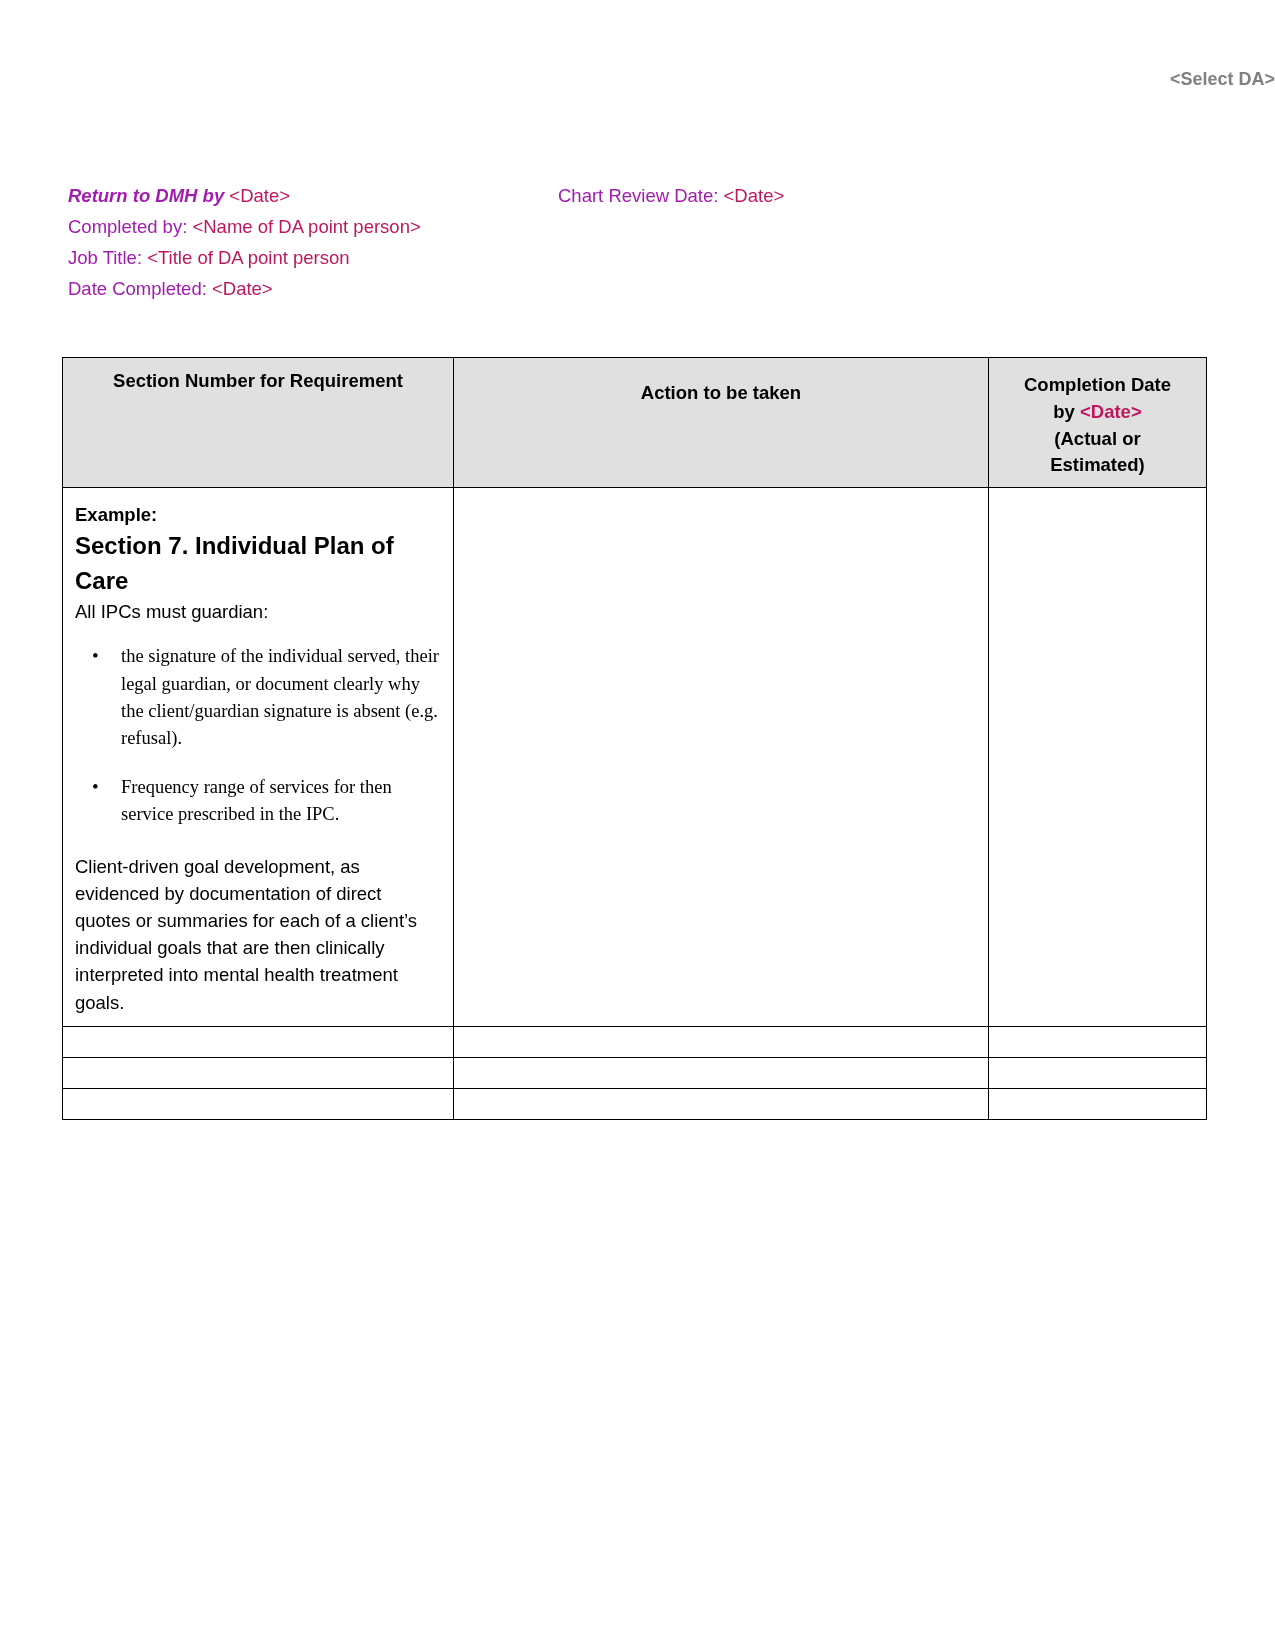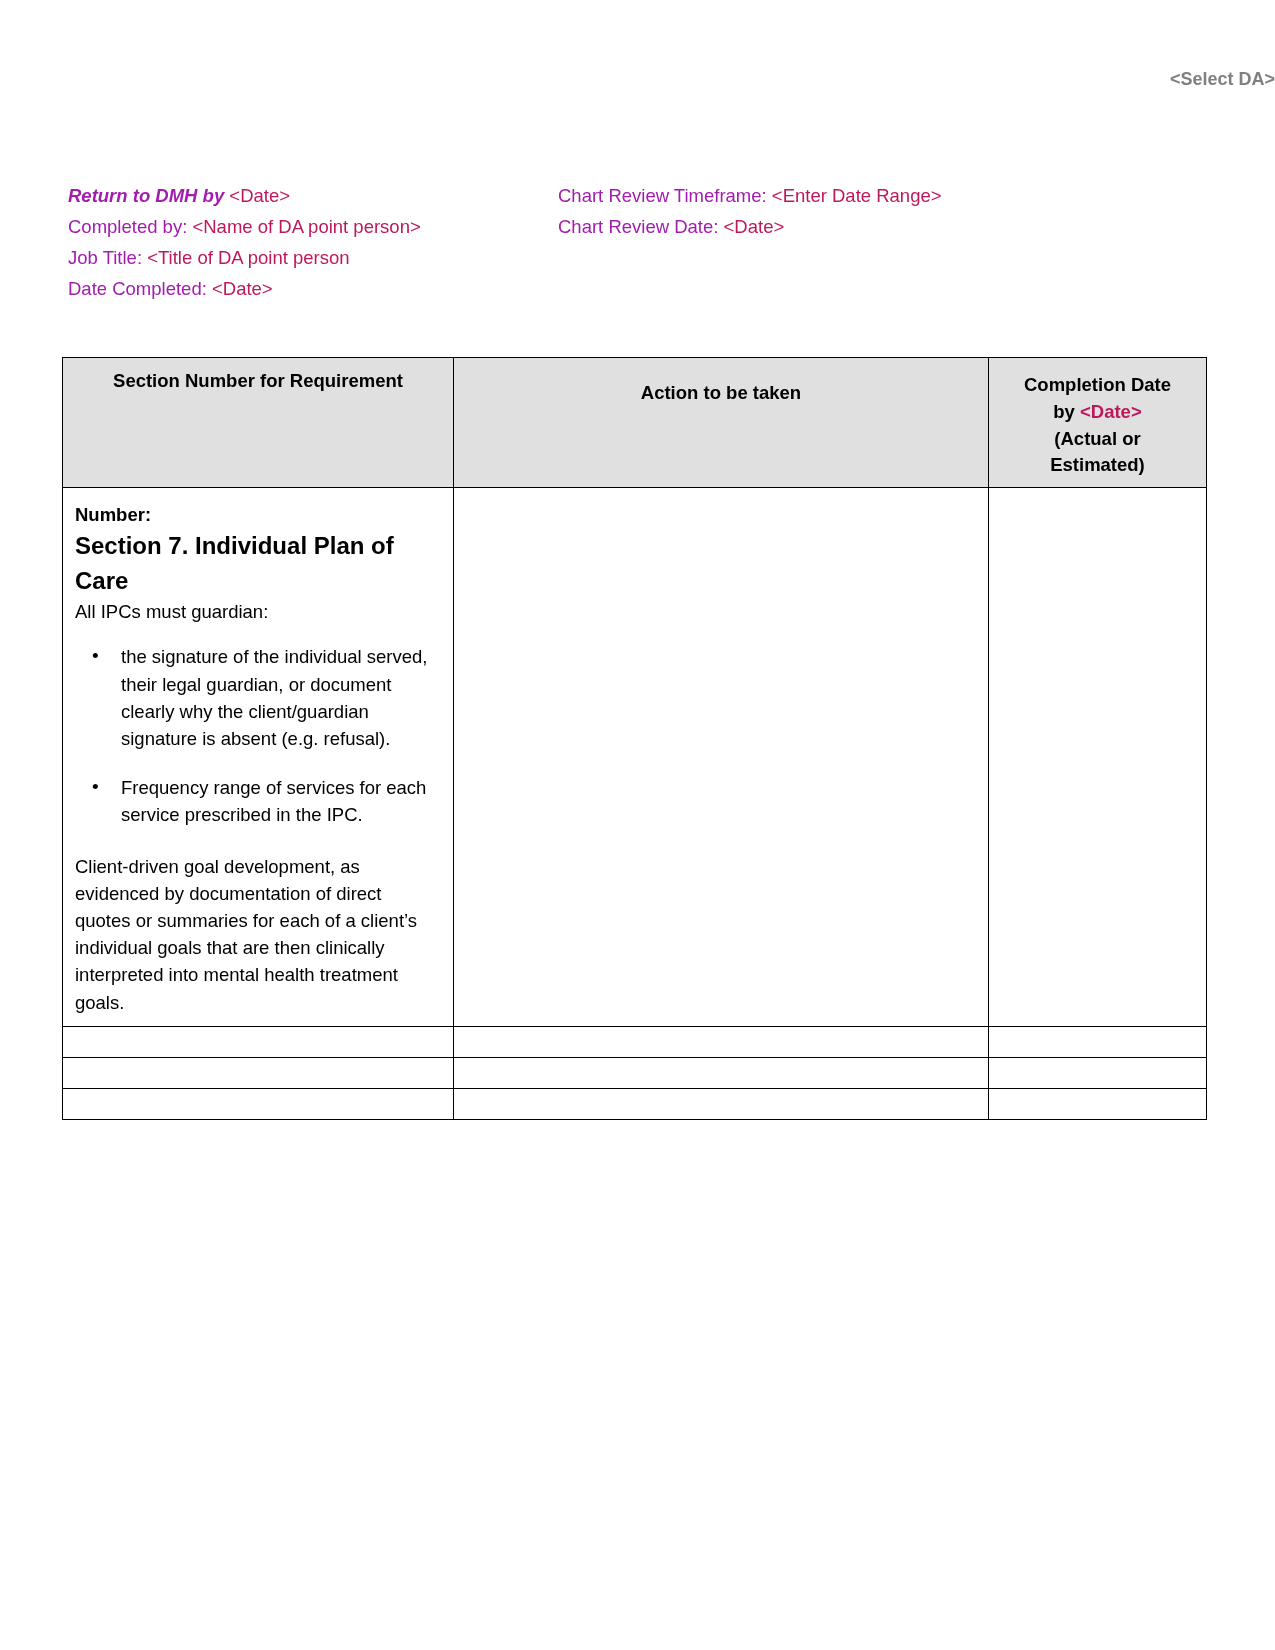--- a/index.html
+++ b/index.html
@@ -120,20 +120,21 @@
     line-height: 1.45;
   }
   .example-intro {
     font-size: 18.5px;
     line-height: 1.45;
   }
   ul.bullets {
     margin: 18px 0 0 0;
     padding-left: 46px;
     list-style: none;
+    font-family: Liberation Serif, serif;
   }
   ul.bullets li {
     font-size: 18.5px;
     line-height: 1.47;
     position: relative;
     margin-bottom: 22px;
   }
   ul.bullets li:last-child { margin-bottom: 0; }
   ul.bullets li:before {
     content: "\2022";
@@ -180,24 +181,20 @@
       </div>
 
       <div class="meta-row">
         <span class="lbl">Date Completed:</span>
         <span class="ph">&lt;Date&gt;</span>
       </div>
 
     </div>
     <div class="meta-col-right">
 
-      <div class="meta-row">
-        <span class="lbl">Chart Review Timeframe:</span>
-        <span class="ph">&lt;Enter Date Range&gt;</span>
-      </div>
 
       <div class="meta-row">
         <span class="lbl">Chart Review Date:</span>
         <span class="ph">&lt;Date&gt;</span>
       </div>
 
     </div>
   </div>
 
   <table class="cap-table">
@@ -210,26 +207,26 @@
           <span class="hdr-line"><span>by</span> <span class="ph">&lt;Date&gt;</span></span>
           <span class="hdr-line">(Actual or</span>
           <span class="hdr-line">Estimated)</span>
         </th>
       </tr>
     </thead>
     <tbody>
 
       <tr>
         <td class="cell-section">
-          <div class="example-label">Number:</div>
+          <div class="example-label">Example:</div>
           <div class="example-heading">Section 7. Individual Plan of Care</div>
           <div class="example-intro">All IPCs must guardian:</div>
           <ul class="bullets">
             <li>the signature of the individual served, their legal guardian, or document clearly why the client/guardian signature is absent (e.g. refusal).</li>
-            <li>Frequency range of services for each service prescribed in the IPC.</li>
+            <li>Frequency range of services for then service prescribed in the IPC.</li>
           </ul>
           <div class="example-para">Client-driven goal development, as evidenced by documentation of direct quotes or summaries for each of a client’s individual goals that are then clinically interpreted into mental health treatment goals.</div>
         </td>
         <td class="cell-action"></td>
         <td class="cell-date"></td>
       </tr>
 
       <tr class="blank-row">
         <td></td>
         <td></td>

